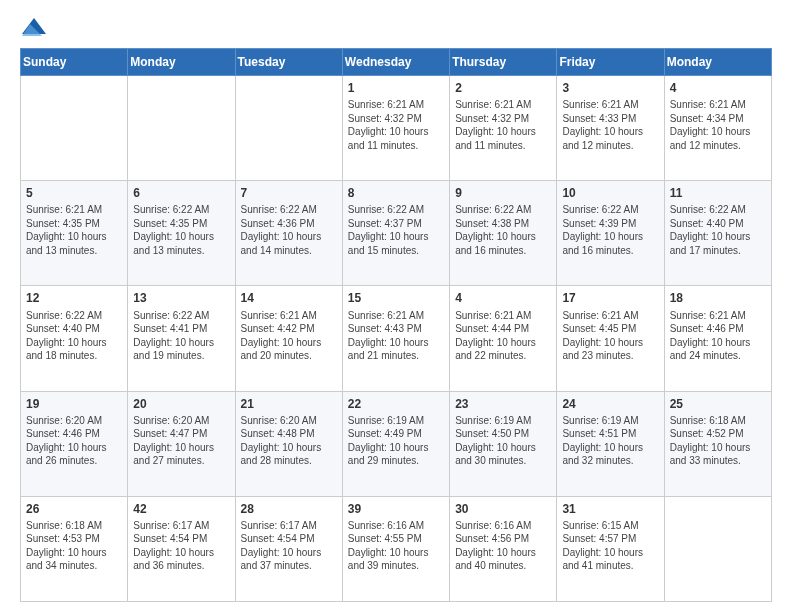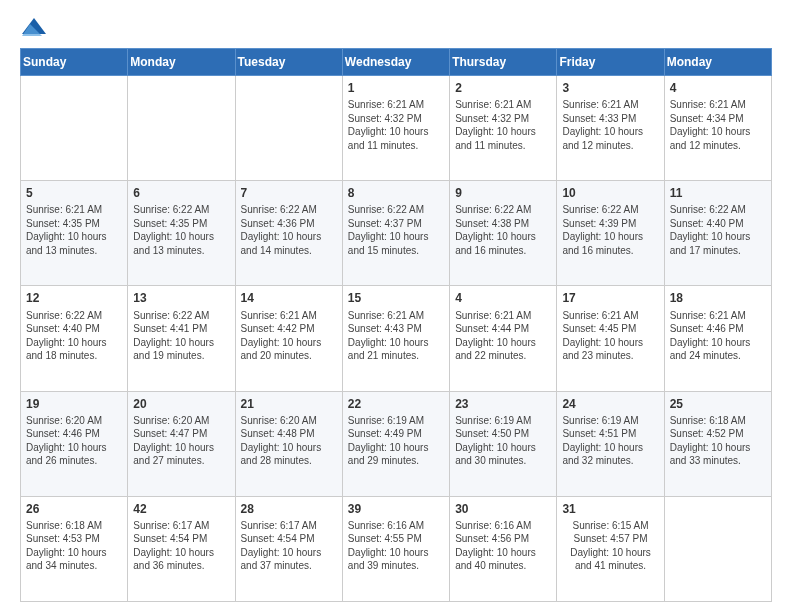--- a/index.html
+++ b/index.html
@@ -358,21 +358,21 @@
           </td>
           <td>
             <span class="day-num">30</span>
             <div class="day-info" style="white-space: pre-line;">Sunrise: 6:16 AM
 Sunset: 4:56 PM
 Daylight: 10 hours
 and 40 minutes.</div>
           </td>
           <td>
             <span class="day-num">31</span>
-            <div class="day-info" style="white-space: pre-line; text-align: center;">Sunrise: 6:15 AM
+            <div class="day-info" style="white-space: pre-line;">Sunrise: 6:15 AM
 Sunset: 4:57 PM
 Daylight: 10 hours
 and 41 minutes.</div>
           </td>
           <td class="empty-cell"></td>
         </tr>
       </tbody>
   </table>
 </div>
 

